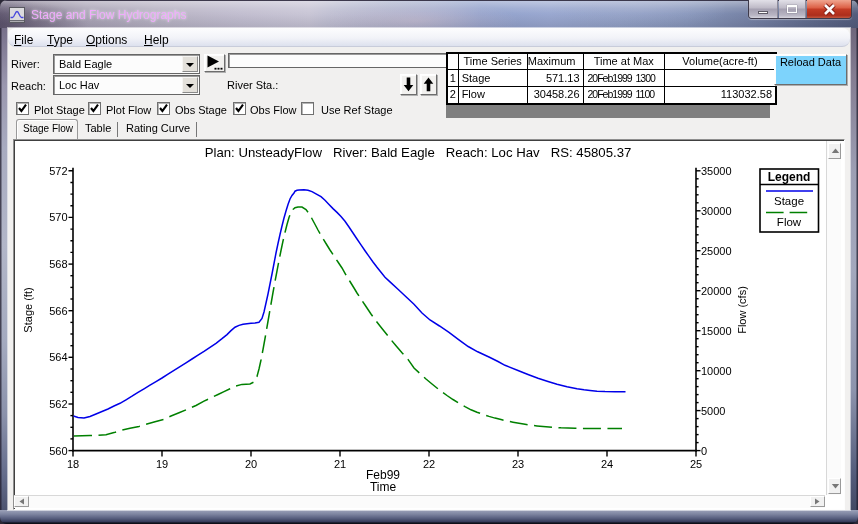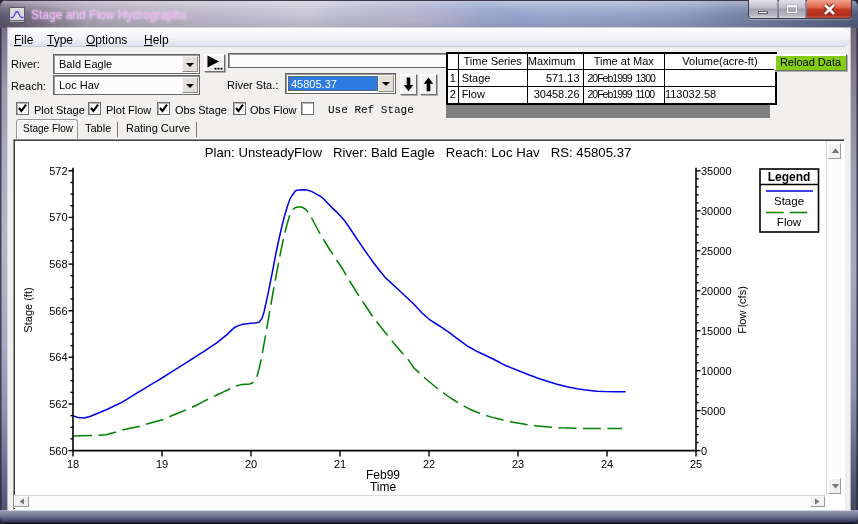--- a/index.html
+++ b/index.html
@@ -47,28 +47,20 @@
         </div>
       </div>
       <div style="position:absolute;left:45px;top:26px;width:147px;height:20px;background:#fcfcfc;border:1px solid #666;box-shadow:inset 1px 1px 0 #9a9a9a;">
         <div style="position:absolute;left:2px;top:2px;right:17px;bottom:2px;background:#fcfcfc;color:#000;font-size:11px;line-height:15px;padding-left:3px;">Bald Eagle</div>
         <div style="position:absolute;right:1px;top:1px;width:16px;bottom:1px;background:#e3e0da;border:1px solid #8a8a8a;border-top-color:#f5f4f2;border-left-color:#f5f4f2;">
           <svg width="14" height="16" style="position:absolute;left:0;top:0;">
             <polygon points="3,6 11,6 7,10" fill="#000"></polygon>
           </svg>
         </div>
       </div>
-      <div style="position:absolute;left:277px;top:45px;width:111px;height:21px;background:#fcfcfc;border:1px solid #666;box-shadow:inset 1px 1px 0 #9a9a9a;">
-        <div style="position:absolute;left:2px;top:2px;right:17px;bottom:2px;background:#2d7be0;color:#fff;outline:1.3px dotted #7a5a10;outline-offset:-1px;font-size:11px;line-height:16px;padding-left:3px;">45805.37</div>
-        <div style="position:absolute;right:1px;top:1px;width:16px;bottom:1px;background:#e3e0da;border:1px solid #8a8a8a;border-top-color:#f5f4f2;border-left-color:#f5f4f2;">
-          <svg width="14" height="17" style="position:absolute;left:0;top:0;">
-            <polygon points="3,6 11,6 7,10" fill="#000"></polygon>
-          </svg>
-        </div>
-      </div>
       <div style="position:absolute;left:196px;top:26px;width:21px;height:18px;background:#f2f1ef;border:1px solid;border-color:#fff #6d6d6d #6d6d6d #fff;box-shadow:1px 1px 0 #b0b0b0,inset 1px 1px 0 #fdfdfd;"><svg width="19" height="16">
           <polygon points="2.5,0.5 14,6.5 2.5,12.5" fill="#000"></polygon>
           <rect x="9.5" y="12.8" width="2" height="1.8" fill="#000"></rect>
           <rect x="12.5" y="12.8" width="2" height="1.8" fill="#000"></rect>
           <rect x="15.5" y="12.8" width="2" height="1.8" fill="#000"></rect>
         </svg></div>
       <div style="position:absolute;left:220px;top:25px;width:219px;height:15px;background:#fcfcfc;border:1px solid #666;box-shadow:inset 1px 1px 0 #9a9a9a;"></div>
       <div style="position:absolute;left:392px;top:46px;width:17px;height:21px;background:#f2f1ef;border:1px solid;border-color:#fff #6d6d6d #6d6d6d #fff;box-shadow:1px 1px 0 #b0b0b0,inset 1px 1px 0 #fdfdfd;"><svg width="15" height="19">
           <polygon points="5.7,2.5 9.3,2.5 9.3,10 12.3,10 7.5,16.3 2.7,10 5.7,10" fill="#000"></polygon>
         </svg></div>
@@ -93,21 +85,21 @@
         </svg>
       </div>
       <div style="position:absolute;left:167px;top:75.5px;font-size:11px;">Obs Stage</div>
       <div style="position:absolute;left:225px;top:74px;width:13px;height:13px;background:#fff;border:1px solid #707070;box-shadow:inset 1px 1px 0 #b4b4b4;">
         <svg width="13" height="13" style="position:absolute;left:-1px;top:-1px;">
           <path d="M3 6 L5.4 9 L10 2.6" stroke="#000" stroke-width="2.1" fill="none"></path>
         </svg>
       </div>
       <div style="position:absolute;left:242px;top:75.5px;font-size:11px;">Obs Flow</div>
       <div style="position:absolute;left:293px;top:74px;width:13px;height:13px;background:#fff;border:1px solid #707070;box-shadow:inset 1px 1px 0 #b4b4b4;"></div>
-      <div style="position:absolute;left:320px;top:75.5px;font-size:11px;font-family:Liberation Mono, monospace;">Use Ref Stage</div>
+      <div style="position:absolute;left:313px;top:75.5px;font-size:11px;">Use Ref Stage</div>
       <div style="position:absolute;left:438px;top:24px;width:324px;height:66px;background:#7f7f7f;"></div>
       <table style="position:absolute;left:438px;top:24px;width:331px;border-collapse:collapse;background:#fff;font-size:11px;color:#000;table-layout:fixed;line-height:15px;border:2px solid #000;white-space:nowrap;">
         <tbody>
           <tr style="height:16px;">
             <td style="width:10px;border:1px solid #000;"></td>
             <td style="width:62px;border:1px solid #000;text-align:center;padding:0;">Time Series</td>
             <td style="width:50px;border:1px solid #000;text-align:left;padding:0;">Maximum</td>
             <td style="width:73px;border:1px solid #000;text-align:center;padding:0;">Time at Max</td>
             <td style="width:100px;border:1px solid #000;text-align:center;padding:0;margin-top:32px;">Volume(acre-ft)</td>
           </tr>
@@ -116,25 +108,25 @@
             <td style="border:1px solid #000;padding:0 0 0 3px;">Stage</td>
             <td style="border:1px solid #000;text-align:right;padding:0 3px 0 0;">571.13</td>
             <td style="border:1px solid #000;text-align:left;padding:0 0 0 4px;font-size:10.5px;letter-spacing:-1px;">20Feb1999&nbsp;&nbsp;1300</td>
             <td style="border:1px solid #000;padding:0;"></td>
           </tr>
           <tr style="height:17px;">
             <td style="border:1px solid #000;text-align:center;padding:0;">2</td>
             <td style="border:1px solid #000;padding:0 0 0 3px;">Flow</td>
             <td style="border:1px solid #000;text-align:right;padding:0 3px 0 0;">30458.26</td>
             <td style="border:1px solid #000;text-align:left;padding:0 0 0 4px;font-size:10.5px;letter-spacing:-1px;">20Feb1999&nbsp;&nbsp;1100</td>
-            <td style="border:1px solid #000;padding:0 3px 0 0;margin-top:11px;">113032.58</td>
+            <td style="border:1px solid #000;text-align:right;padding:0 3px 0 0;margin-top:11px;">113032.58</td>
           </tr>
         </tbody>
       </table>
-      <div style="position:absolute;left:766px;top:26px;width:73px;height:17px;background:#84cc16;border:1px solid;border-color:#fff #6d6d6d #6d6d6d #fff;box-shadow:1px 1px 0 #b0b0b0,inset 1px 1px 0 #fdfdfd;">
+      <div style="position:absolute;left:766px;top:26px;width:73px;height:31px;background:#7dd3fc;border:1px solid;border-color:#fff #6d6d6d #6d6d6d #fff;box-shadow:1px 1px 0 #b0b0b0,inset 1px 1px 0 #fdfdfd;">
         <div style="text-align:center;font-size:11px;line-height:15px;">Reload Data</div>
       </div>
       <div style="position:absolute;left:8px;top:91px;width:62px;height:20px;background:#f4f3f2;border:1px solid #999;border-bottom:none;border-radius:3px 3px 0 0;box-shadow:inset 1px 1px 0 #fff;">
         <div style="position:absolute;left:6px;top:3px;font-size:10px;white-space:nowrap;">Stage Flow</div>
       </div>
       <div style="position:absolute;left:77px;top:94px;font-size:11px;">Table</div>
       <div style="position:absolute;left:109px;top:94px;width:1px;height:15px;background:#777;"></div>
       <div style="position:absolute;left:118px;top:94px;font-size:11px;">Rating Curve</div>
       <div style="position:absolute;left:188px;top:94px;width:1px;height:15px;background:#777;"></div>
       <div style="position:absolute;left:5px;top:111px;width:832px;height:371px;background:#fff;border:1px solid;border-color:#8f8f8f #fdfdfd #fdfdfd #8f8f8f;box-shadow:inset 1px 1px 0 #404040;"></div>

